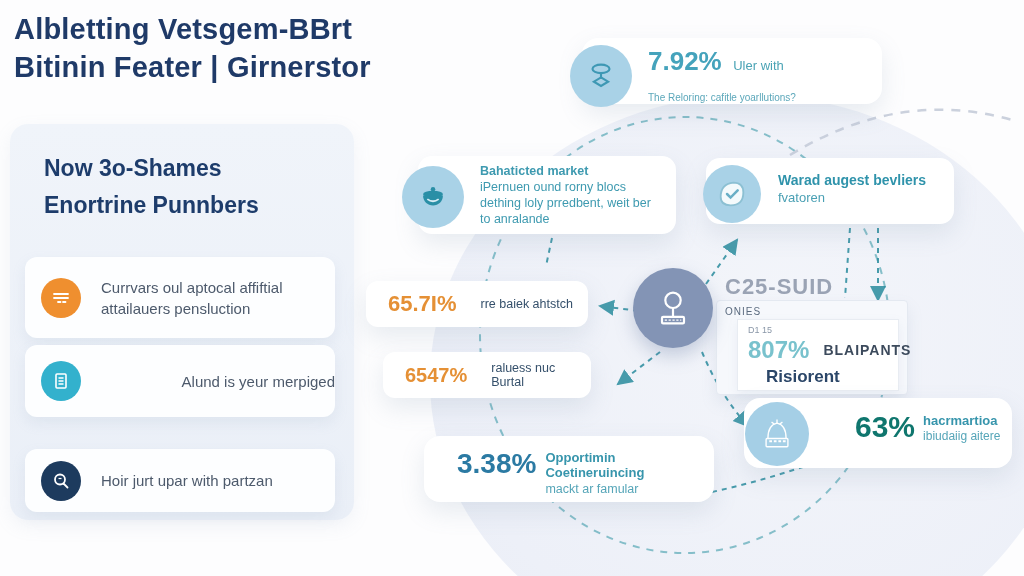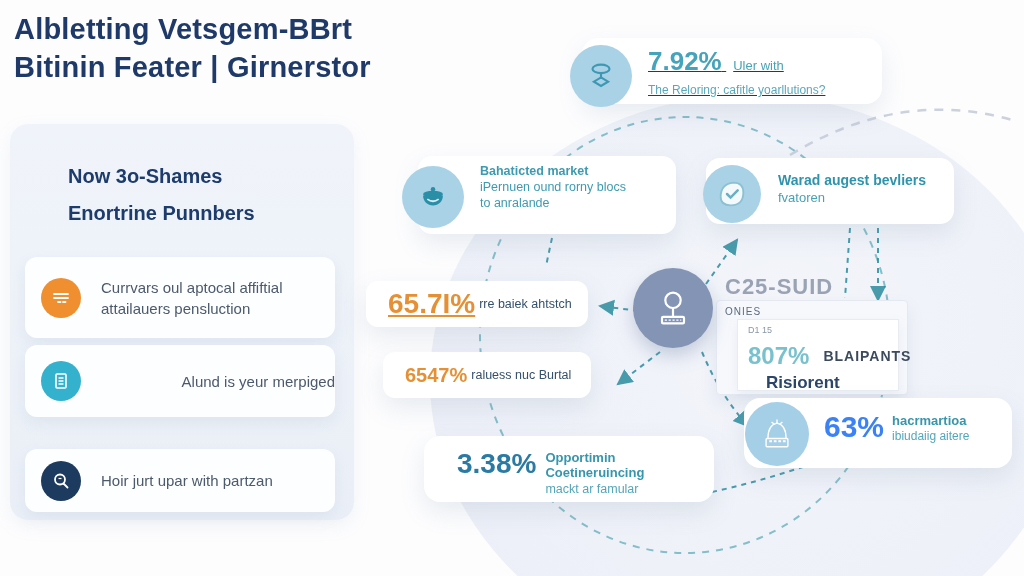--- a/index.html
+++ b/index.html
@@ -21,88 +21,88 @@
 
   
   .title { left:14px; top:10px; font-size:29px; line-height:38px; font-weight:bold; color:#1f3a68; letter-spacing:.2px; z-index:2; }
 
   
   .panel {
     left:10px; top:124px; width:344px; height:396px; border-radius:18px;
     background:linear-gradient(180deg,#f0f4fa 0%, #eaeff7 100%);
     box-shadow:0 6px 18px rgba(140,160,190,.10); z-index:2;
   }
-  .panel-heading { position:absolute; left:34px; top:34px; font-size:20px; line-height:37px; font-weight:bold; color:#1d3c6b;margin-left:24px; }
+  .panel-heading { position:absolute; left:34px; top:26px; font-size:23px; line-height:37px; font-weight:bold; color:#1d3c6b; }
   .panel-item {
     position:absolute; left:15px; width:310px; background:#fdfeff; border-radius:12px;
     box-shadow:0 6px 14px rgba(140,160,190,.14);
     display:flex; align-items:center;
   }
   .pi-1 { top:133px; height:81px; }
   .pi-2 { top:221px; height:72px;justify-content:space-between; }
   .pi-3 { top:325px; height:63px; }
   .item-icon { width:40px; height:40px; border-radius:50%; margin-left:16px; flex:0 0 auto;
     display:flex; align-items:center; justify-content:center; }
   .item-text { margin-left:20px; font-size:15px; line-height:21px; color:#4d5a6c; }
 
   
   .card { background:#fff; border-radius:16px; box-shadow:0 10px 24px rgba(120,140,170,.16); z-index:2; }
   .icon-bubble { border-radius:50%; background:#a9d2e7; display:flex; align-items:center; justify-content:center; z-index:3; }
 
   
-  .top-card { left:582px; top:38px; width:300px; height:66px; padding:8px 10px 0 66px;text-decoration:underline; }
+  .top-card { left:582px; top:38px; width:300px; height:66px; padding:8px 10px 0 66px; }
   .top-bubble { left:570px; top:45px; width:62px; height:62px; }
   .top-val { font-size:26px; font-weight:bold; color:#45a3bc; }
   .top-lab { font-size:13px; color:#4aa3b5; margin-left:7px; }
-  .top-sub { font-size:12px; color:#5ba7ba; margin-top:6px; }
+  .top-sub { font-size:10px; color:#5ba7ba; margin-top:15px; }
 
   
   .market-card { left:418px; top:156px; width:258px; height:78px; border-radius:14px; padding:7px 8px 8px 62px; }
   .market-bubble { left:402px; top:166px; width:62px; height:62px; }
   .market-line { display:block; font-size:12.5px; line-height:16px; color:#3e9ab0; }
   .market-line:first-child { font-weight:bold; }
 
   
   .beliefs-card { left:706px; top:158px; width:248px; height:66px; border-radius:14px; padding:14px 8px 0 72px; }
   .beliefs-bubble { left:703px; top:165px; width:58px; height:58px; }
   .beliefs-l1 { font-size:14px; font-weight:bold; color:#2f93ab; }
   .beliefs-l2 { font-size:13px; color:#4aa0b4; margin-top:2px; }
 
   
   .stat-card { border-radius:12px; display:flex; align-items:center; padding-left:22px; }
   .stat-1 { left:366px; top:281px; width:222px; height:46px; }
   .stat-2 { left:383px; top:352px; width:208px; height:46px; }
   .stat-val { font-weight:bold; color:#e59035; }
-  .stat-1 .stat-val { font-size:28px;text-decoration:underline; }
+  .stat-1 .stat-val { font-size:22px; }
   .stat-2 .stat-val { font-size:20px; }
-  .stat-lab { font-size:12.5px; color:#35506b; margin-left:4px; }
+  .stat-lab { font-size:12.5px; color:#35506b; margin-left:24px; }
 
   
   .center-node { left:633px; top:268px; width:80px; height:80px; border-radius:50%;
     background:#8394b5; display:flex; align-items:center; justify-content:center; z-index:3;
     box-shadow:0 8px 18px rgba(110,130,165,.35); }
 
   
   .csuid-heading { left:725px; top:274px; font-size:22px; font-weight:bold; color:#9aa3b4; letter-spacing:1px; z-index:2; }
   .csuid-panel { left:716px; top:300px; width:192px; height:95px; background:#f6f8fc;
     border:1px solid #e4e9f1; border-radius:4px; box-shadow:0 8px 16px rgba(130,150,180,.14); z-index:2; }
   .csuid-tag { position:absolute; left:8px; top:5px; font-size:10px; font-weight:normal; letter-spacing:1px; color:#5a6a7e; }
   .csuid-inner { position:absolute; left:20px; top:18px; width:162px; height:72px; background:#fff;
     border:1px solid #e8ecf2; box-shadow:0 4px 10px rgba(130,150,180,.10); padding:5px 0 0 10px; }
   .csuid-sub { font-size:9px; color:#8a97a8; }
-  .csuid-row { display:flex; align-items:center; margin-top:7px;justify-content:space-between; }
+  .csuid-row { display:flex; align-items:center; margin-top:1px;justify-content:space-between; }
   .csuid-val { font-size:24px; font-weight:bold; color:#79c2cd; }
   .csuid-vlab { font-size:14px; font-weight:bold; color:#3c4a5c; letter-spacing:1px; margin-left:14px; }
   .csuid-footer { font-size:17px; font-weight:bold; color:#2b4668; margin:3px 0 0 18px; }
 
   
   .building-card { left:744px; top:398px; width:268px; height:70px; padding:12px 6px 0 80px;
     display:flex; align-items:flex-start; }
   .building-bubble { left:745px; top:402px; width:64px; height:64px; background:#a5cfe6; }
-  .building-val { font-size:30px; font-weight:bold; color:#3b82f6; line-height:34px; }
+  .building-val { font-size:30px; font-weight:bold; color:#0f766e; line-height:34px;margin-left:31px; }
   .building-text { margin-left:8px; margin-top:3px; }
   .building-l1 { font-size:13px; font-weight:bold; color:#3795ac; }
   .building-l2 { font-size:12px; color:#55a5b8; margin-top:1px; }
 
   
   .opp-card { left:424px; top:436px; width:290px; height:66px; padding:12px 6px 0 22px;
     display:flex; align-items:flex-start; }
   .opp-val { font-size:28px; font-weight:bold; color:#2b7aa3; line-height:32px;margin-left:11px; }
   .opp-text { margin-left:9px; margin-top:2px; }
   .opp-l1 { font-size:13px; font-weight:bold; color:#3795ac; }
@@ -191,20 +191,21 @@
   <svg width="34" height="34" viewBox="0 0 24 24" fill="none" stroke="#3e98b4" stroke-width="1.5">
     <ellipse cx="12" cy="7" rx="6" ry="3"></ellipse>
       <path d="M12 10v4"></path>
       <path d="M12 13l5 3-5 3-5-3z"></path>
   </svg>
 </div>
 
 <div class="abs card market-card">
   <span class="market-line">Bahaticted market</span>
   <span class="market-line">iPernuen ound rorny blocs</span>
+  <span class="market-line">dething loly prredbent, weit ber</span>
   <span class="market-line">to anralande</span>
 </div>
 <div class="abs icon-bubble market-bubble">
   <svg width="34" height="34" viewBox="0 0 24 24">
     <circle cx="12" cy="6.5" r="1.6" fill="#2a8fa6"></circle>
     <ellipse cx="12" cy="10" rx="7" ry="2.4" fill="#2a8fa6"></ellipse>
     <path d="M5 11c0 4.2 3.1 7 7 7s7-2.8 7-7z" fill="#2a8fa6"></path>
     <path d="M8 13.5q4 3 8 0" stroke="#d7ecf4" stroke-width="1.3" fill="none"></path>
   </svg>
 </div>

